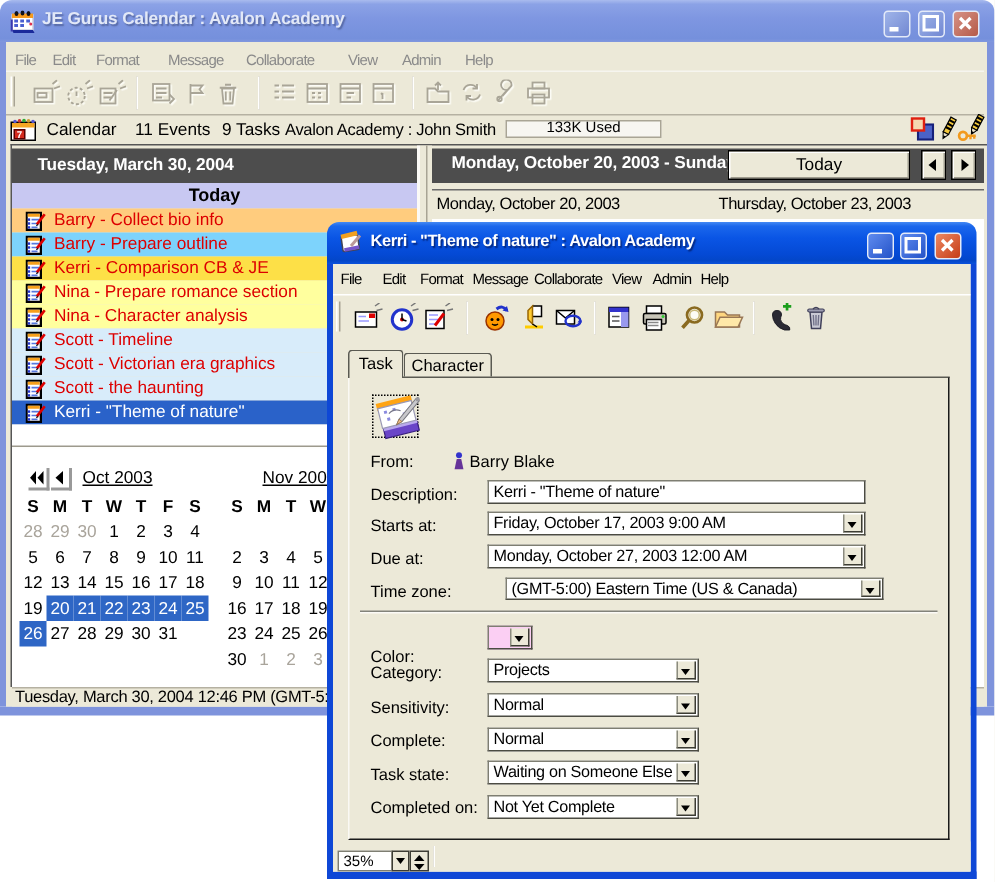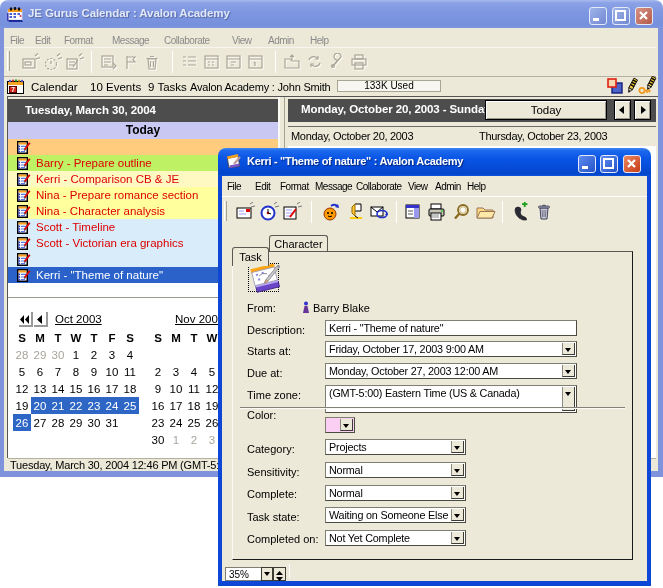--- a/index.html
+++ b/index.html
@@ -82,21 +82,21 @@
 #dlg-frame-l { left:218px; top:176px; width:4px; height:410px; background:#0E47D6; }
 #dlg-frame-r { left:647px; top:176px; width:4px; height:410px; background:#0E47D6; }
 #dlg-frame-b { left:218px; top:581px; width:433px; height:5px; background:#0E47D6; }
 #dlg-body { left:222px; top:176px; width:425px; height:405px; background:#ECE9D8; }
 
 #dlg-toolbar { left:222px; top:196px; width:425px; height:34px; border-top:1px solid #fff; }
 .dticon { top:202px; width:20px; height:20px; }
 
 
 .tab { background:#ECE9D8; border:1px solid #5A5A52; border-bottom:none; border-radius:3px 3px 0 0; font-size:11px; text-align:center; color:#000; }
-#tab1 { left:232px; top:247px; width:37px; height:19px; line-height:19px; z-index:3; }
+#tab1 { left:232px; top:233px; width:37px; height:19px; line-height:19px; z-index:3; }
 #tab2 { left:269px; top:235px; width:59px; height:17px; line-height:16px; z-index:0; }
 #dlg-panel { left:232px; top:251px; width:401px; height:309px; background:#ECE9D8; border-top:1px solid #5A5A52; border-right:1px solid #1A1A1A; border-bottom:1px solid #1A1A1A; border-left:1px solid #FAF9F4; z-index:1; }
 
 #dlg-icon { left:248px; top:263px; width:31px; height:29px; border:1px dotted #000; z-index:2; }
 .flbl { left:247px; font-size:11px; color:#000; z-index:2; }
 .fld { z-index:2; background:#fff; border:1px solid #7E7E72; border-bottom-color:#4B4B42; border-right-color:#4B4B42; font-size:10.8px; letter-spacing:-0.2px; color:#000; padding:1px 0 0 3px; line-height:12px; white-space:nowrap; overflow:hidden; }
 .cbtn { position:absolute; right:1px; top:1px; bottom:1px; width:13px; background:#ECE9D8; border-left:1px solid #8B8B7F; border-right:1px solid #3C3C34; border-bottom:1px solid #3C3C34; }
 .cbtn i { position:absolute; left:2px; top:5px; width:0; height:0; border:3.5px solid transparent; border-top:4.5px solid #000; }
 #dlg-sep1 { left:240px; top:407px; width:385px; height:1px; background:#82827A; z-index:2; }
 #dlg-sep2 { left:240px; top:408px; width:385px; height:1px; background:#FBFAF6; z-index:2; }
@@ -231,21 +231,21 @@
   <rect x="2" y="4" width="15" height="3" fill="#F6A623"></rect>
   <circle cx="4" cy="3" r="1.2" fill="#55C"></circle>
     <circle cx="7" cy="2.6" r="1.2" fill="#C33"></circle>
     <circle cx="10" cy="2.4" r="1.2" fill="#3A3"></circle>
     <circle cx="13" cy="2.6" r="1.2" fill="#C93"></circle>
     <circle cx="16" cy="3" r="1.2" fill="#55C"></circle>
   <rect x="3.5" y="8.5" width="7" height="6" fill="#D42A1E" stroke="#5A0000"></rect>
   <text x="7" y="13.8" font-size="6.5" font-weight="bold" fill="#fff" text-anchor="middle">7</text>
 </svg>
 <span class="abs inftxt" style="left:31px;font-size:11.5px">Calendar</span>
-<span class="abs inftxt" style="left:90px;font-size:11.5px">10 Events</span>
+<span class="abs inftxt" style="left:90px;font-size:11.5px">11 Events</span>
 <span class="abs inftxt" style="left:148px;font-size:11.5px">9 Tasks</span>
 <span class="abs inftxt" style="left:190px;letter-spacing:-0.2px">Avalon Academy : John Smith</span>
 <div class="abs" id="usedbox">133K Used</div>
 <svg class="abs" style="left:606px;top:77px" width="18" height="18" viewBox="0 0 18 18">
   <rect x="6" y="6" width="10" height="10" fill="#4B62C8" stroke="#16207A" stroke-width="1.4"></rect>
   <rect x="2" y="2" width="8" height="8" fill="#F5D8B0" stroke="#E02010" stroke-width="1.6"></rect>
 </svg>
 <svg class="abs" style="left:625px;top:77px" width="15" height="17" viewBox="0 0 15 17">
   <g transform="rotate(28 7 8)">
     <rect x="5.5" y="1" width="4" height="11" fill="#F2C83C" stroke="#000" stroke-width="0.8"></rect>
@@ -277,36 +277,37 @@
       <rect x="0" y="0" width="11" height="13" fill="#000"></rect>
       <rect x="1.5" y="1.5" width="8" height="10" fill="#fff"></rect>
       <rect x="1.5" y="1.5" width="8" height="2" fill="#F6A01C"></rect>
       <rect x="1.5" y="4.6" width="1.6" height="1.6" fill="#2233CC"></rect>
       <rect x="1.5" y="7.2" width="1.6" height="1.6" fill="#2233CC"></rect>
       <rect x="1.5" y="9.8" width="1.6" height="1.6" fill="#2233CC"></rect>
       <path d="M4 5.4 h5 M4 8 h5 M4 10.6 h4" stroke="#5577DD" stroke-width="1.1"></path>
       <path d="M12.8 1.8 L7.6 8.6" stroke="#D00" stroke-width="1.8"></path>
       <path d="M7.8 8.2 L6.8 9.8 L8.6 9.2 Z" fill="#000"></path>
     </svg>
-  </div>
-<div class="abs trow" style="top:155px;background:#bef264">
+    <span>Barry - Collect bio info</span>
+  </div>
+<div class="abs trow" style="top:155px;background:#7dd3fc">
     <svg width="14" height="13" viewBox="0 0 14 13">
       <rect x="0" y="0" width="11" height="13" fill="#000"></rect>
       <rect x="1.5" y="1.5" width="8" height="10" fill="#fff"></rect>
       <rect x="1.5" y="1.5" width="8" height="2" fill="#F6A01C"></rect>
       <rect x="1.5" y="4.6" width="1.6" height="1.6" fill="#2233CC"></rect>
       <rect x="1.5" y="7.2" width="1.6" height="1.6" fill="#2233CC"></rect>
       <rect x="1.5" y="9.8" width="1.6" height="1.6" fill="#2233CC"></rect>
       <path d="M4 5.4 h5 M4 8 h5 M4 10.6 h4" stroke="#5577DD" stroke-width="1.1"></path>
       <path d="M12.8 1.8 L7.6 8.6" stroke="#D00" stroke-width="1.8"></path>
       <path d="M7.8 8.2 L6.8 9.8 L8.6 9.2 Z" fill="#000"></path>
     </svg>
     <span>Barry - Prepare outline</span>
   </div>
-<div class="abs trow" style="top:171px;background:#fef9c3">
+<div class="abs trow" style="top:171px;background:#fde047">
     <svg width="14" height="13" viewBox="0 0 14 13">
       <rect x="0" y="0" width="11" height="13" fill="#000"></rect>
       <rect x="1.5" y="1.5" width="8" height="10" fill="#fff"></rect>
       <rect x="1.5" y="1.5" width="8" height="2" fill="#F6A01C"></rect>
       <rect x="1.5" y="4.6" width="1.6" height="1.6" fill="#2233CC"></rect>
       <rect x="1.5" y="7.2" width="1.6" height="1.6" fill="#2233CC"></rect>
       <rect x="1.5" y="9.8" width="1.6" height="1.6" fill="#2233CC"></rect>
       <path d="M4 5.4 h5 M4 8 h5 M4 10.6 h4" stroke="#5577DD" stroke-width="1.1"></path>
       <path d="M12.8 1.8 L7.6 8.6" stroke="#D00" stroke-width="1.8"></path>
       <path d="M7.8 8.2 L6.8 9.8 L8.6 9.2 Z" fill="#000"></path>
@@ -374,20 +375,21 @@
       <rect x="0" y="0" width="11" height="13" fill="#000"></rect>
       <rect x="1.5" y="1.5" width="8" height="10" fill="#fff"></rect>
       <rect x="1.5" y="1.5" width="8" height="2" fill="#F6A01C"></rect>
       <rect x="1.5" y="4.6" width="1.6" height="1.6" fill="#2233CC"></rect>
       <rect x="1.5" y="7.2" width="1.6" height="1.6" fill="#2233CC"></rect>
       <rect x="1.5" y="9.8" width="1.6" height="1.6" fill="#2233CC"></rect>
       <path d="M4 5.4 h5 M4 8 h5 M4 10.6 h4" stroke="#5577DD" stroke-width="1.1"></path>
       <path d="M12.8 1.8 L7.6 8.6" stroke="#D00" stroke-width="1.8"></path>
       <path d="M7.8 8.2 L6.8 9.8 L8.6 9.2 Z" fill="#000"></path>
     </svg>
+    <span>Scott - the haunting</span>
   </div>
 <div class="abs trow" style="top:267px;background:#2A62C9;color:#fff">
     <svg width="14" height="13" viewBox="0 0 14 13">
       <rect x="0" y="0" width="11" height="13" fill="#000"></rect>
       <rect x="1.5" y="1.5" width="8" height="10" fill="#fff"></rect>
       <rect x="1.5" y="1.5" width="8" height="2" fill="#F6A01C"></rect>
       <rect x="1.5" y="4.6" width="1.6" height="1.6" fill="#2233CC"></rect>
       <rect x="1.5" y="7.2" width="1.6" height="1.6" fill="#2233CC"></rect>
       <rect x="1.5" y="9.8" width="1.6" height="1.6" fill="#2233CC"></rect>
       <path d="M4 5.4 h5 M4 8 h5 M4 10.6 h4" stroke="#5577DD" stroke-width="1.1"></path>
@@ -719,28 +721,28 @@
 <div class="abs fld" style="left:325px;top:341px;width:252px;height:16px">Friday, October 17, 2003 9:00 AM<div class="cbtn">
       <i></i>
     </div></div>
 
 <span class="abs flbl" style="top:367px">Due at:</span>
 <div class="abs fld" style="left:325px;top:363px;width:252px;height:16px">Monday, October 27, 2003 12:00 AM<div class="cbtn">
       <i></i>
     </div></div>
 
 <span class="abs flbl" style="top:389px">Time zone:</span>
-<div class="abs fld" style="left:325px;top:385px;width:252px;height:28px">(GMT-5:00) Eastern Time (US &amp; Canada)<div class="cbtn">
+<div class="abs fld" style="left:337px;top:385px;width:252px;height:15px">(GMT-5:00) Eastern Time (US &amp; Canada)<div class="cbtn">
       <i></i>
     </div></div>
 
 <div class="abs" id="dlg-sep1"></div>
 <div class="abs" id="dlg-sep2"></div>
 
-<span class="abs flbl" style="top:409px">Color:</span>
+<span class="abs flbl" style="top:432px">Color:</span>
 <div class="abs fld" style="left:325px;top:417px;width:30px;height:16px;background:#FBCFF3">
     <div class="cbtn">
       <i></i>
     </div>
   </div>
 
 <span class="abs flbl" style="top:443px">Category:</span>
 <div class="abs fld" style="left:325px;top:439px;width:141px;height:16px">Projects<div class="cbtn">
       <i></i>
     </div></div>

